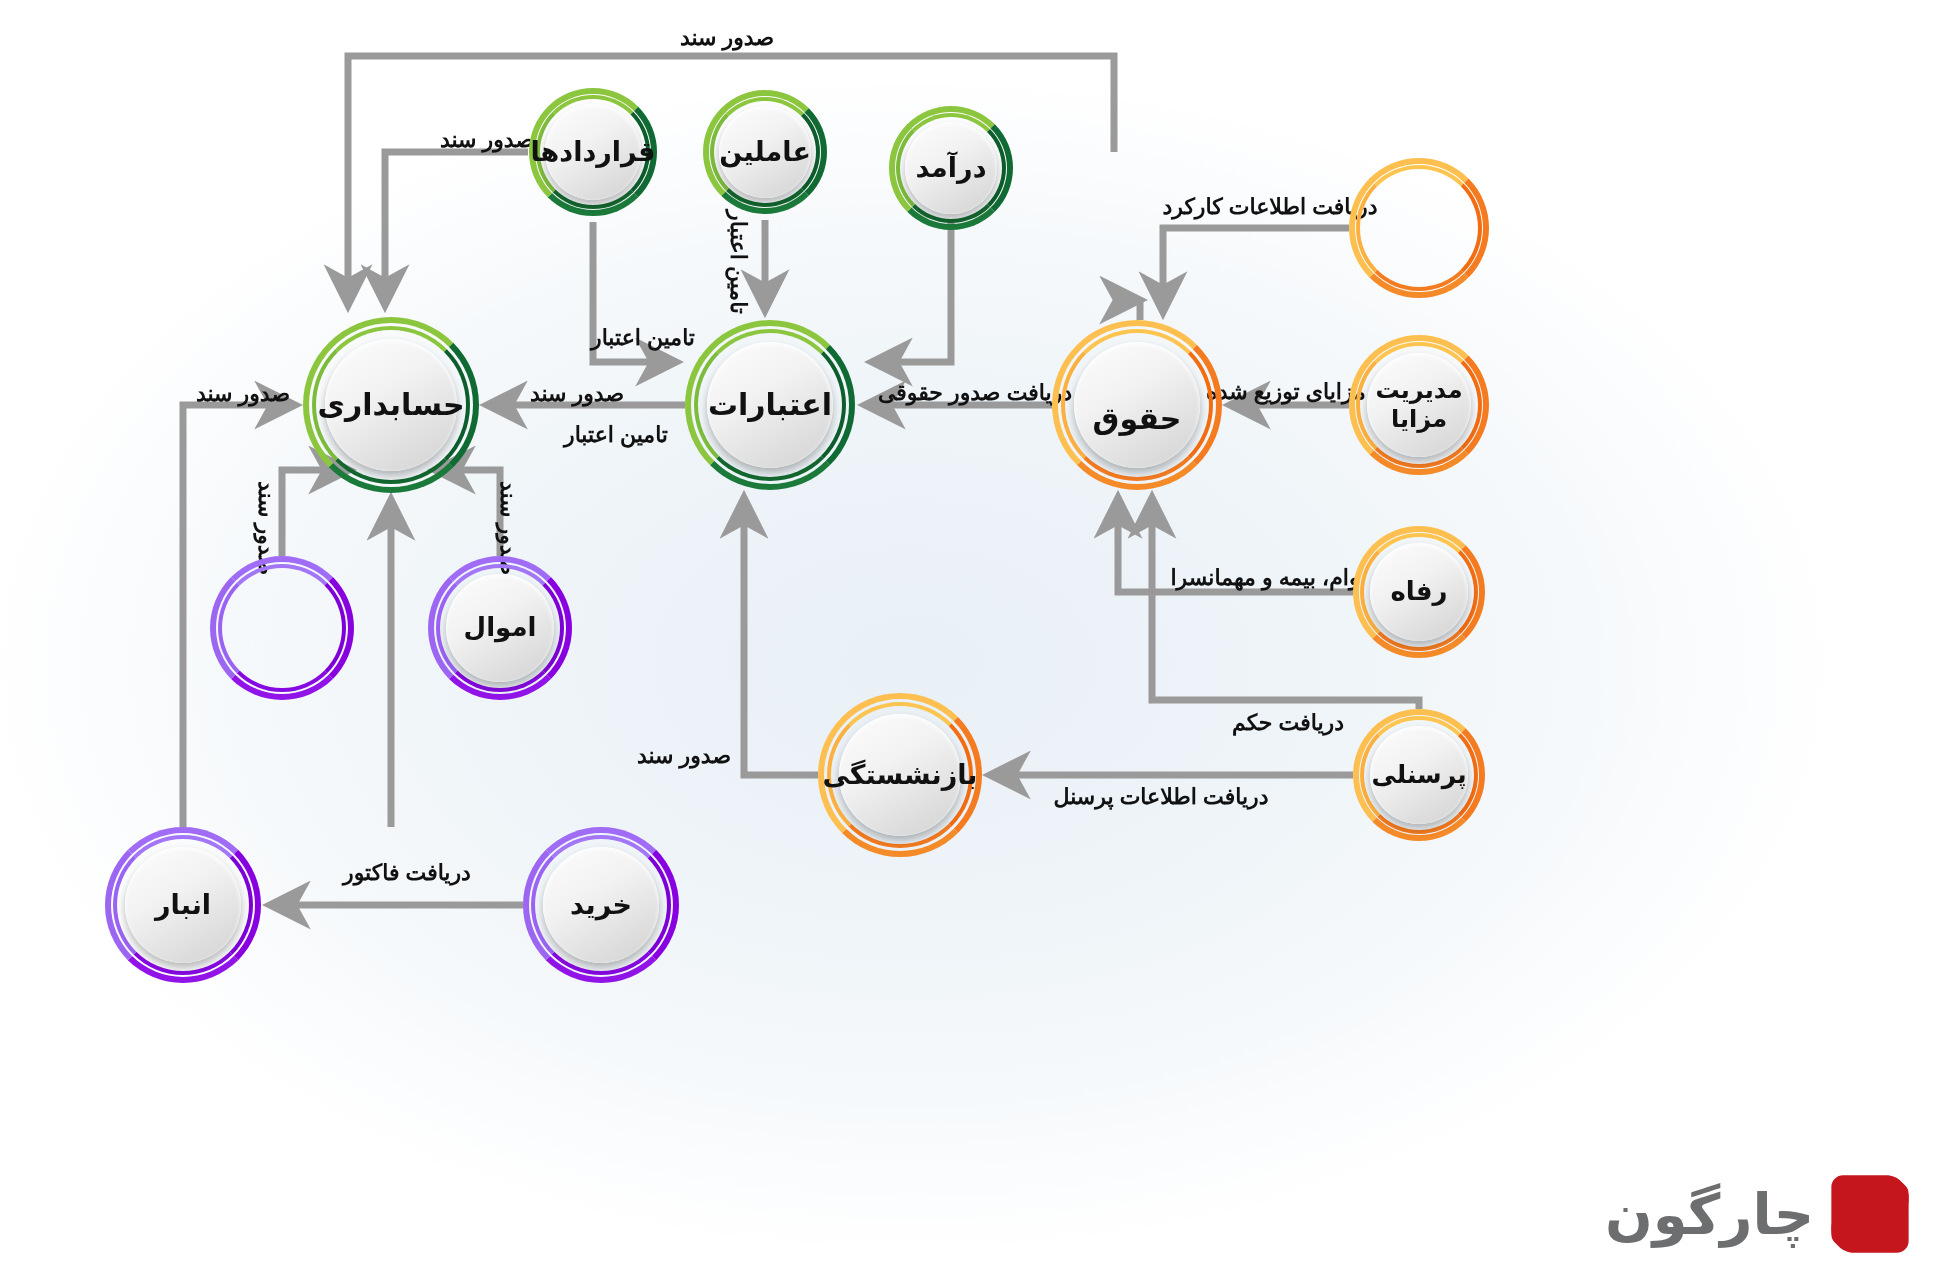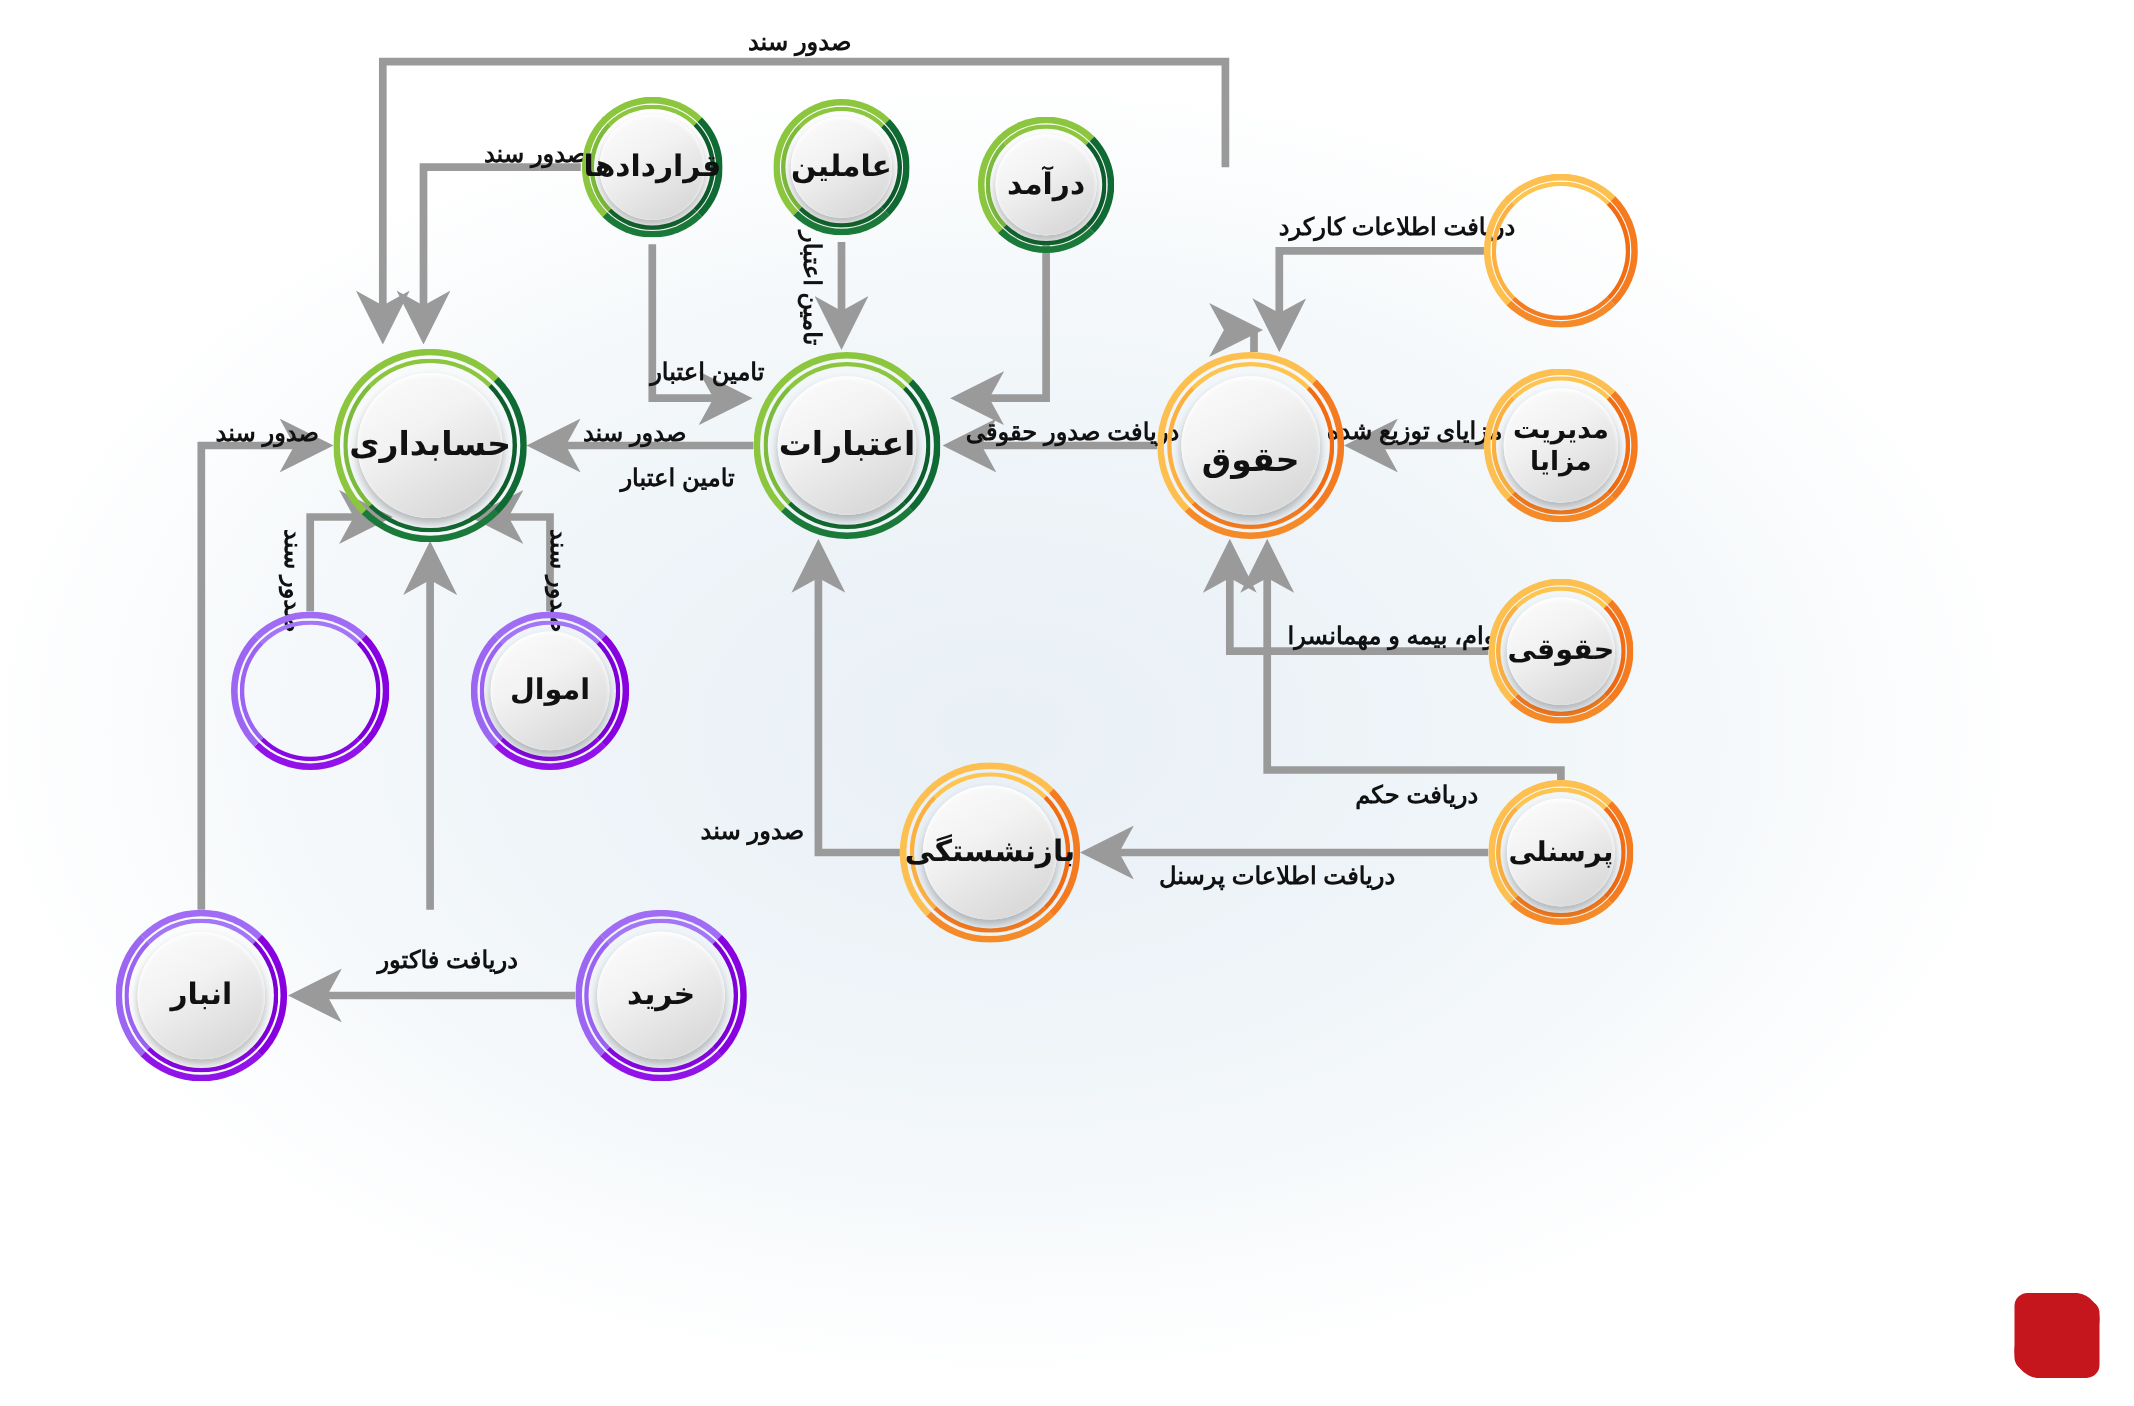--- a/index.html
+++ b/index.html
@@ -203,21 +203,21 @@
         <div class="ring-outer"></div>
         <div class="ring-inner" style="inset: 7px;"></div>
         <div class="core" style="inset: 18px;">
           <span style="font-size: 24px;">مدیریت<br>مزایا</span>
         </div>
       </div>
       <div class="node orange" style="left: 1353px; top: 526px; width: 132px; height: 132px;">
         <div class="ring-outer"></div>
         <div class="ring-inner" style="inset: 7px;"></div>
         <div class="core" style="inset: 17px;">
-          <span style="font-size: 26px;">حقوقی</span>
+          <span style="font-size: 26px;">رفاه</span>
         </div>
       </div>
       <div class="node orange" style="left: 1353px; top: 709px; width: 132px; height: 132px;">
         <div class="ring-outer"></div>
         <div class="ring-inner" style="inset: 7px;"></div>
         <div class="core" style="inset: 17px;">
           <span style="font-size: 25px;">پرسنلی</span>
         </div>
       </div>
       <div class="node orange" style="left: 818px; top: 693px; width: 164px; height: 164px;">
@@ -248,20 +248,21 @@
       <div class="node purple" style="left: 523px; top: 827px; width: 156px; height: 156px;">
         <div class="ring-outer"></div>
         <div class="ring-inner" style="inset: 8px;"></div>
         <div class="core" style="inset: 20px;">
           <span style="font-size: 27px;">خرید</span>
         </div>
       </div>
     </div>
 
   <div id="logo">
+    <div class="wordmark">چارگون</div>
     <div class="mark">
       <svg width="84" height="84" viewBox="0 0 100 100" xmlns="http://www.w3.org/2000/svg">
         <path d="M18,4 H72 A28,28 0 0,1 96,32 C96,58 70,56 56,56 C44,56 40,62 40,70
                  C40,82 50,88 62,88 H18 A14,14 0 0,1 4,74 V18 A14,14 0 0,1 18,4 Z" fill="#c4161c"></path>
         <path d="M82,96 H28 A28,28 0 0,1 4,68 C4,42 30,44 44,44 C56,44 60,38 60,30
                  C60,18 50,12 38,12 H82 A14,14 0 0,1 96,26 V82 A14,14 0 0,1 82,96 Z" fill="#c4161c"></path>
       </svg>
     </div>
   </div>
 

